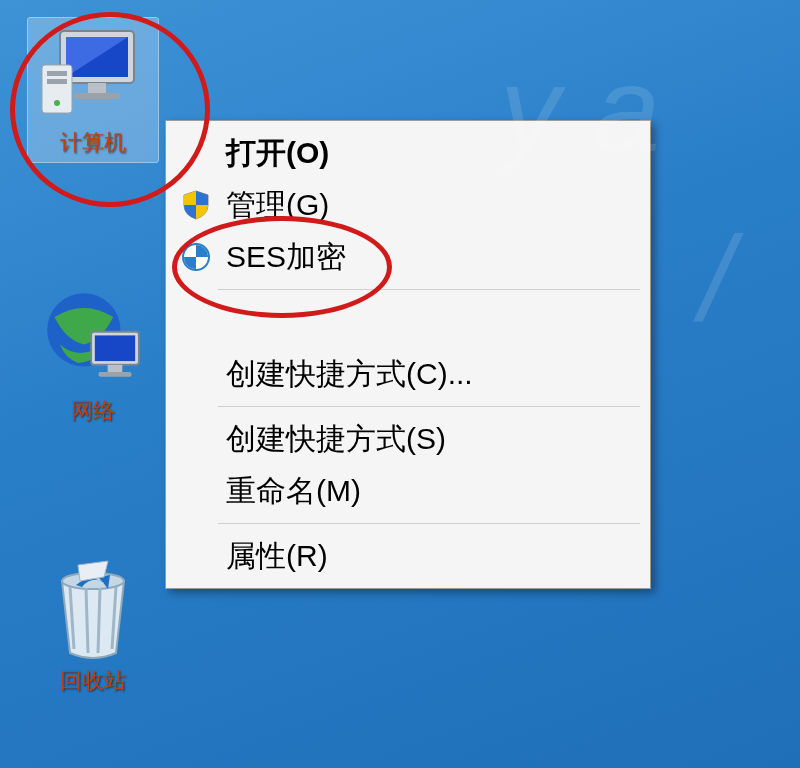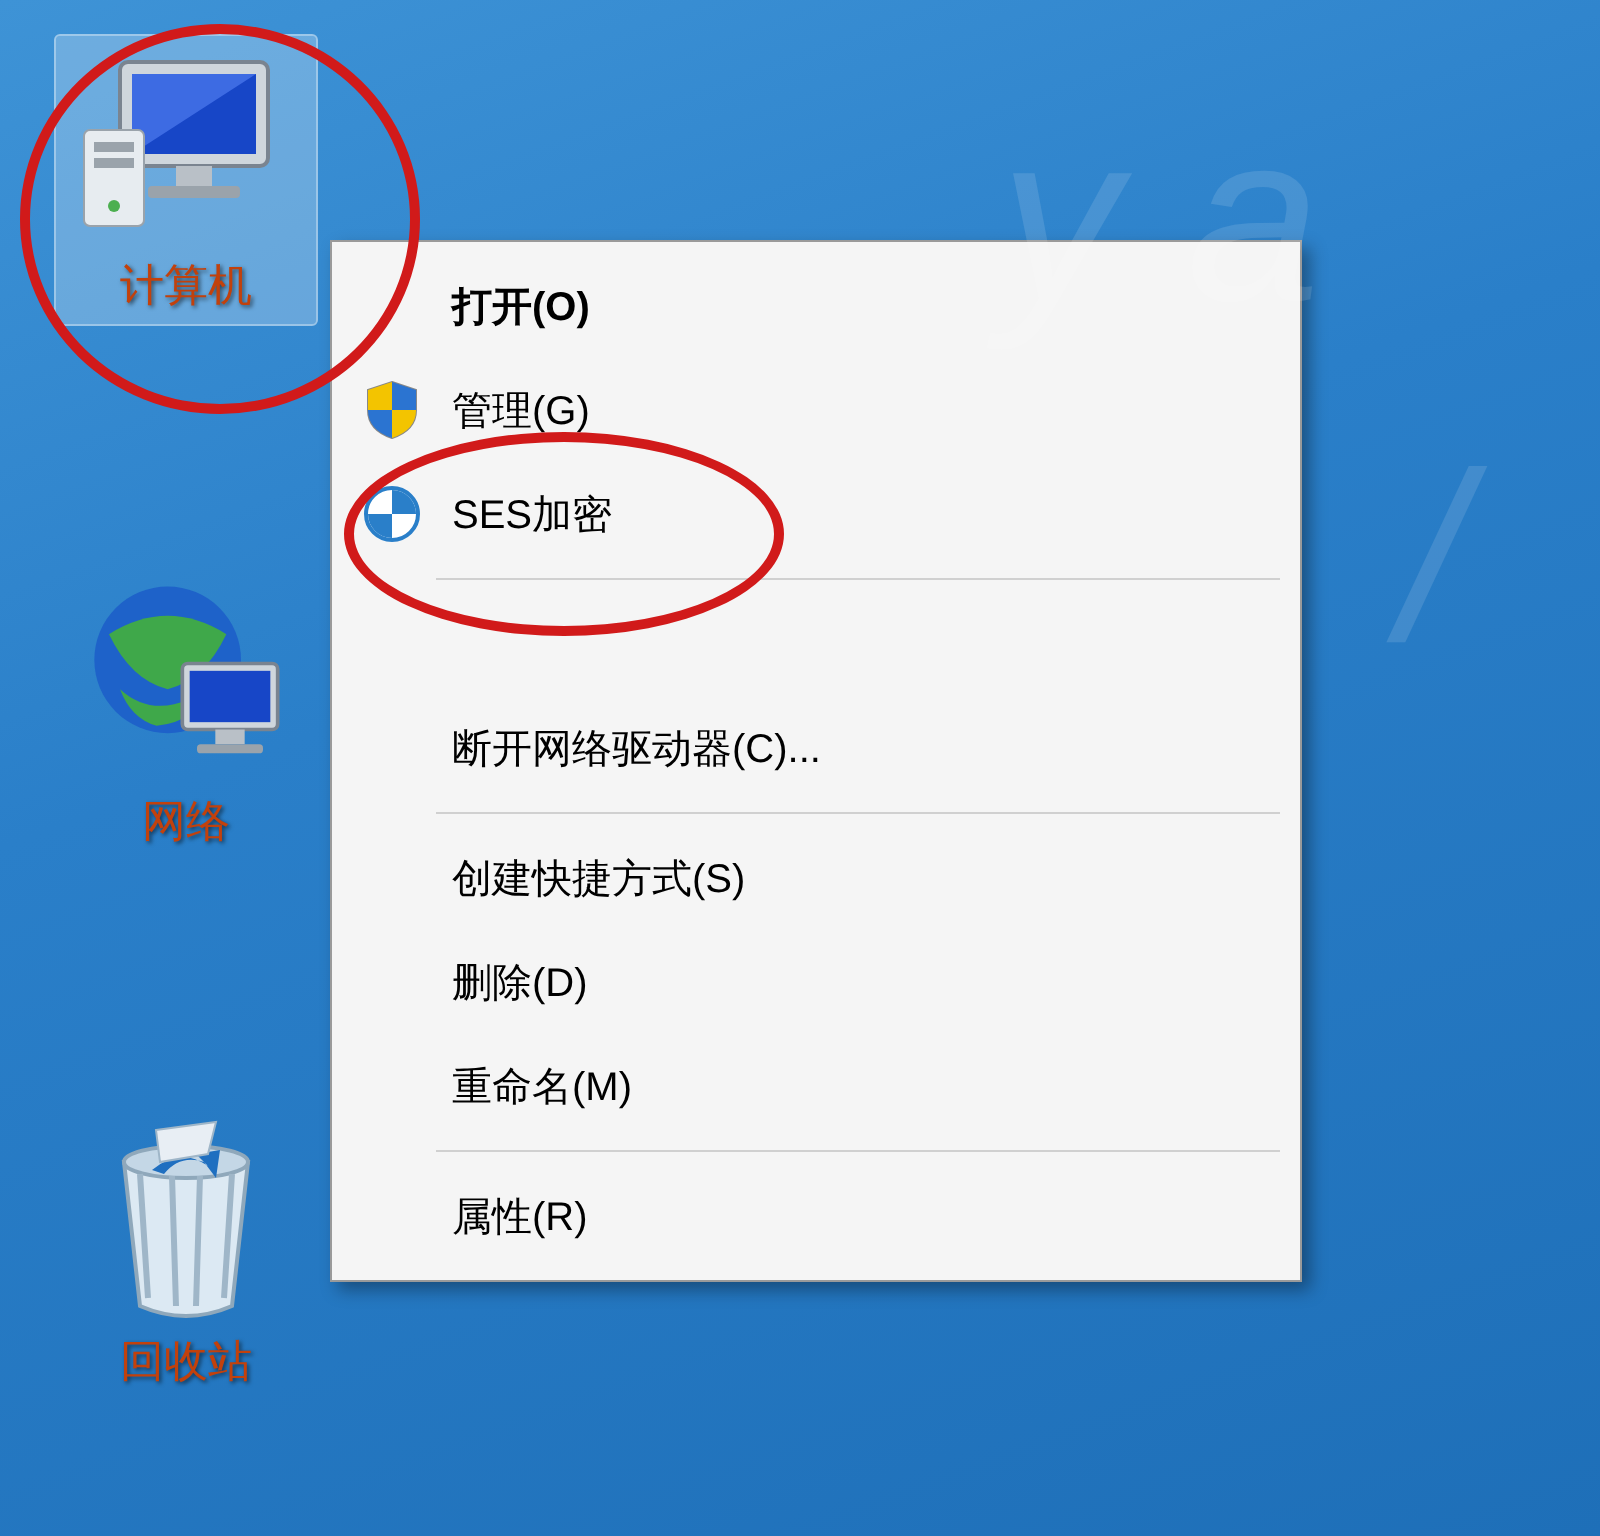--- a/index.html
+++ b/index.html
@@ -36,21 +36,21 @@
 
   
   .ctx{
     position:absolute;
     left:165px; top:120px;
     width:480px;
     background:#f5f5f5;
     border:1px solid #9a9a9a;
     box-shadow:4px 4px 8px rgba(0,0,0,.35);
     padding:6px 2px;
-    font-size:20px;
+    font-size:30px;
     color:#000;
   }
   .ctx .row{
     display:flex;align-items:center;
     height:52px;
     padding:0 18px 0 8px;
     white-space:nowrap;
   }
   .ctx .row.bold{font-weight:700;}
   .ctx .ico-slot{
@@ -150,30 +150,26 @@
       </svg>
     </span>
     <span>SES加密</span>
   </div>
   <div class="sep"></div>
   <div class="row">
     <span class="ico-slot"></span>
   </div>
   <div class="row">
     <span class="ico-slot"></span>
-    <span>断开网络驱动器(C)...</span>
+    <span>创建快捷方式(C)...</span>
   </div>
   <div class="sep"></div>
   <div class="row">
     <span class="ico-slot"></span>
     <span>创建快捷方式(S)</span>
-  </div>
-  <div class="row">
-    <span class="ico-slot"></span>
-    <span>删除(D)</span>
   </div>
   <div class="row">
     <span class="ico-slot"></span>
     <span>重命名(M)</span>
   </div>
   <div class="sep"></div>
   <div class="row">
     <span class="ico-slot"></span>
     <span>属性(R)</span>
   </div>

